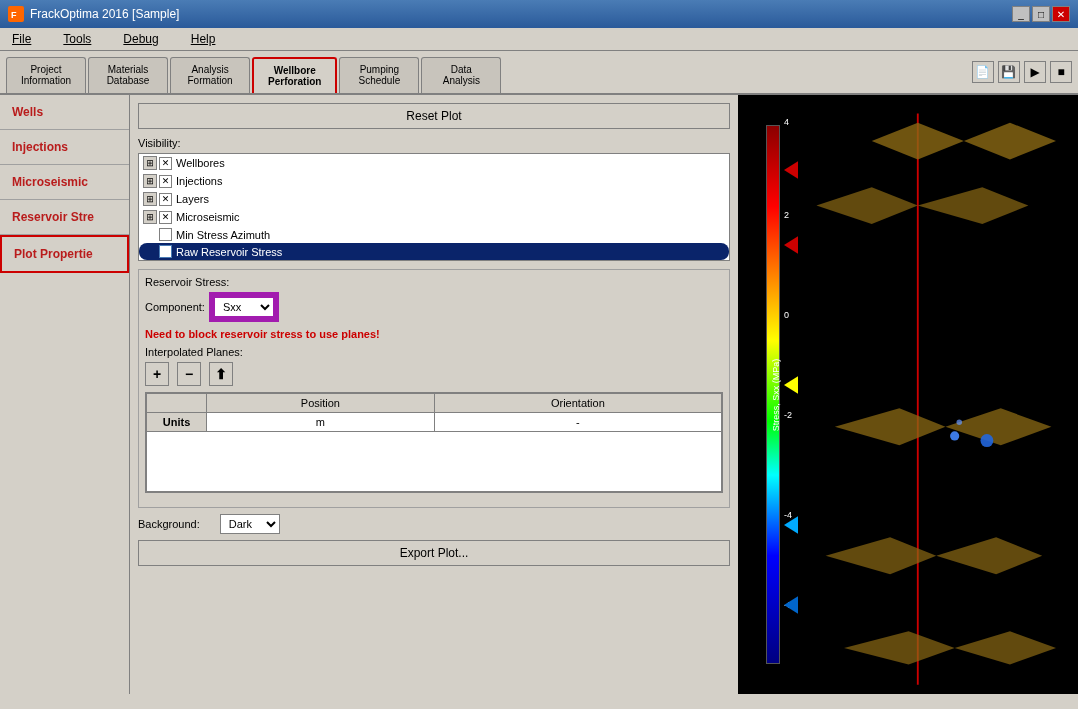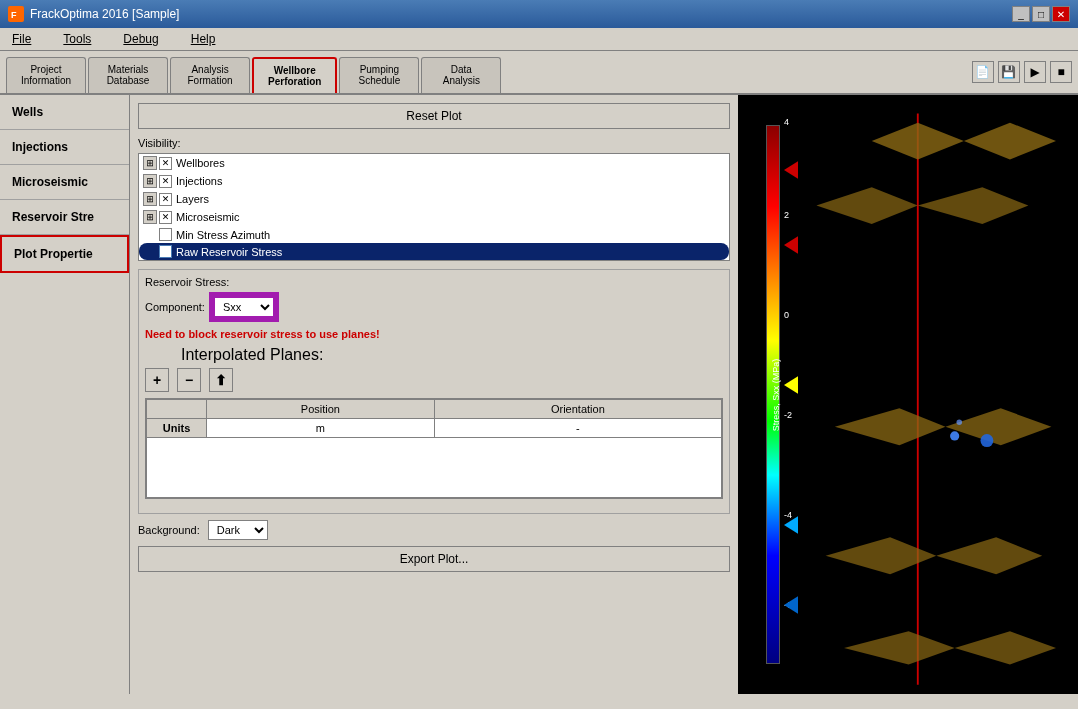--- a/index.html
+++ b/index.html
@@ -94,21 +94,21 @@
       border-right: 1px solid #808080;
       display: flex;
       flex-direction: column;
     }
     .sidebar-item {
       padding: 10px 12px;
       border-bottom: 1px solid #a0a0a0;
       cursor: pointer;
       font-size: 12px;
       font-weight: bold;
-      color: #000000;
+      color: #b91c1c;
     }
     .sidebar-item.highlighted {
       border: 2px solid #cc0000;
       background: #d4d0c8;
     }
 
     
     #content {
       flex: 1;
       background: #d4d0c8;
@@ -179,21 +179,21 @@
       width: 70px;
     }
 
     .warning-text {
       color: #cc0000;
       font-size: 11px;
       font-weight: bold;
       margin-bottom: 6px;
     }
 
-    .interpolated-label { font-size: 16px; margin-bottom: 4px; margin-left: 36px; }
+    .interpolated-label { font-size: 11px; margin-bottom: 4px; }
 
     .toolbar-row {
       display: flex; gap: 8px; margin-bottom: 6px; align-items: center;
     }
     .tool-btn {
       width: 24px; height: 24px;
       border: 1px solid #808080;
       background: #d4d0c8;
       cursor: pointer;
       display: flex; align-items: center; justify-content: center;
@@ -222,21 +222,21 @@
       background: #d4d0c8;
       font-weight: bold;
       margin-top: 12px;
     }
     .data-table-container {
       border: 1px solid #808080;
       margin-bottom: 8px;
     }
 
     .bottom-bar {
-      display: flex; align-items: center; gap: 8px; margin-bottom: 6px;
+      display: flex; align-items: center; gap: 20px; margin-bottom: 6px;
     }
     .bg-label { font-size: 11px; }
     .bg-select {
       padding: 2px 4px;
       border: 1px solid #808080;
       background: white;
       font-size: 11px;
       width: 60px;
     }
 

